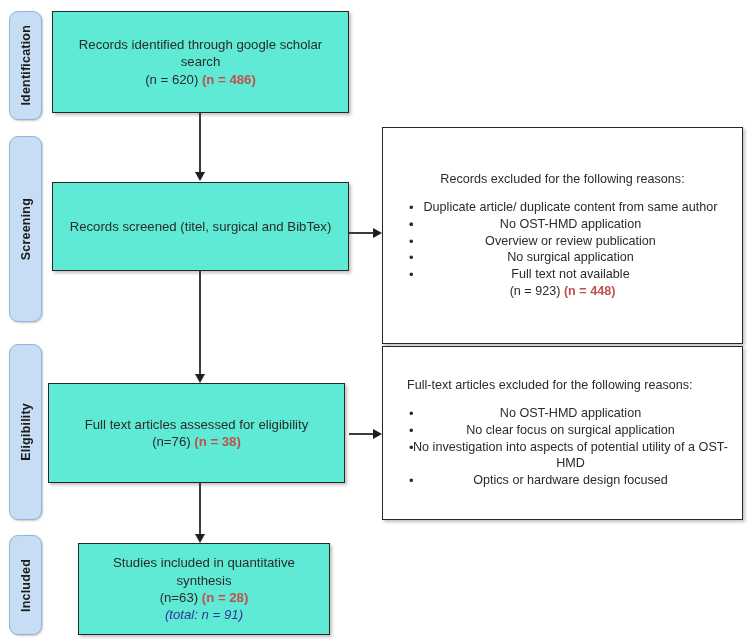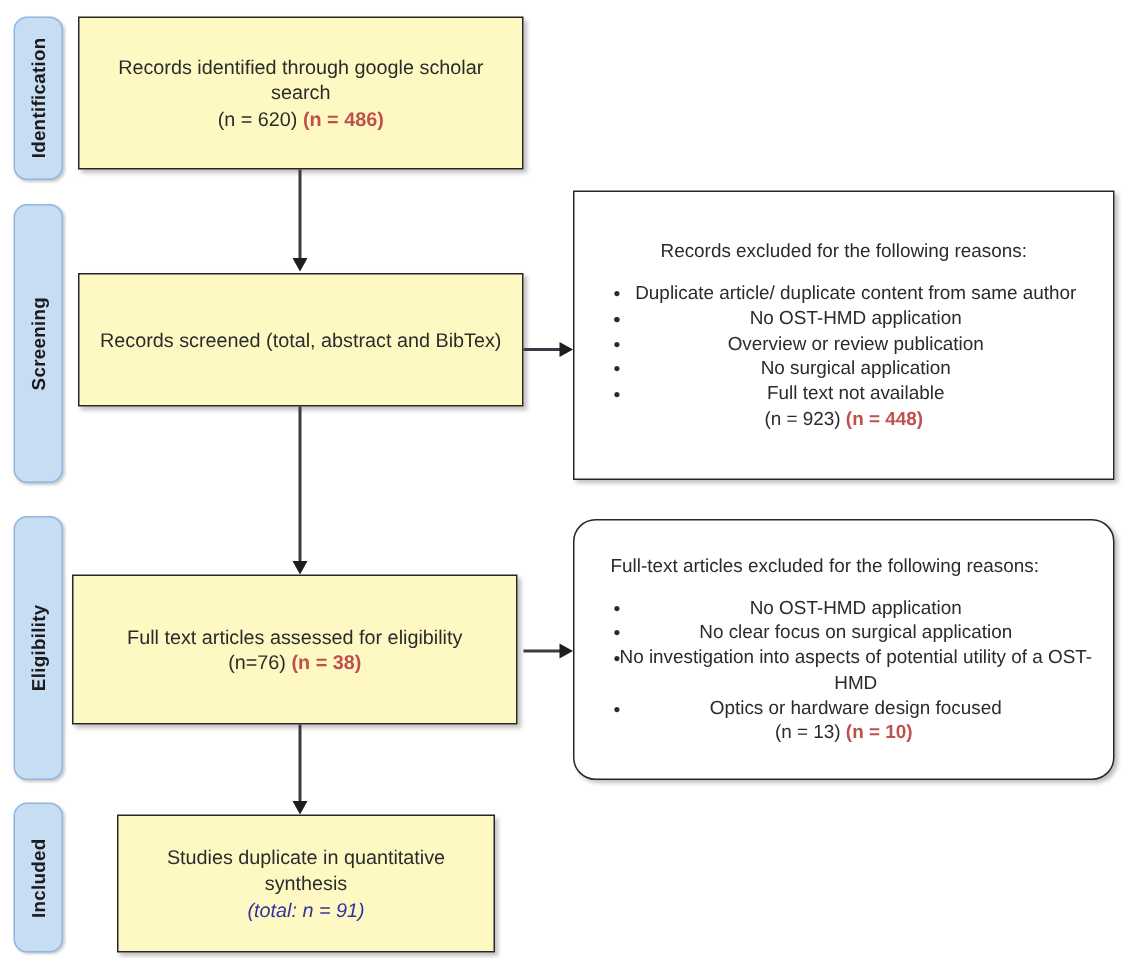--- a/index.html
+++ b/index.html
@@ -35,21 +35,21 @@
     font-size: 12.5px;
     font-weight: bold;
     color: #1b1b1b;
     letter-spacing: 0.2px;
     white-space: nowrap;
   }
 
   
   .box {
     position: absolute;
-    background: #fef9c3;
+    background: #5eead4;
     border: 1.6px solid #26262b;
     box-shadow: 2px 2px 3px rgba(0,0,0,0.25);
     box-sizing: border-box;
     display: flex;
     flex-direction: column;
     align-items: center;
     justify-content: center;
     text-align: center;
     color: #2b2b2b;
     font-size: 13.2px;
@@ -149,27 +149,27 @@
     <span class="ln">
       <span>(n = 620)</span>
       <span class="red">(n = 486)</span>
     </span>
   </div>
 
   <div class="vline" style="left:199px; top:113px; height:60px;"></div>
   <div class="arrow-down" style="left:194.5px; top:172px;"></div>
 
   <div class="box" style="left:52px; top:182px; width:297px; height:89px;">
-    <span class="ln">Records screened (total, abstract and BibTex)</span>
+    <span class="ln">Records screened (titel, surgical and BibTex)</span>
   </div>
 
   <div class="hline" style="left:349px; top:232px; width:25px;"></div>
   <div class="arrow-right" style="left:373px; top:227.5px;"></div>
 
-  <div class="exbox" style="left:382px; top:127px; width:361px; height:193px;">
+  <div class="exbox" style="left:382px; top:127px; width:361px; height:217px;">
     <div class="ex-title">Records excluded for the following reasons:</div>
     <div class="ex-list">
       <div class="ex-item">
         <span class="bullet">•</span>
         <span>Duplicate article/ duplicate content from same author</span>
       </div>
       <div class="ex-item">
         <span class="bullet">•</span>
       </div>
       <div class="ex-item">
@@ -202,48 +202,48 @@
     <span class="ln">Full text articles assessed for eligibility</span>
     <span class="ln">
       <span>(n=76)</span>
       <span class="red">(n = 38)</span>
     </span>
   </div>
 
   <div class="hline" style="left:349px; top:433px; width:25px;"></div>
   <div class="arrow-right" style="left:373px; top:428.5px;"></div>
 
-  <div class="exbox" style="left:382px; top:346px; width:361px; height:174px;border-radius:15px;">
+  <div class="exbox" style="left:382px; top:346px; width:361px; height:174px;">
     <div class="ex-title" style="text-align:left; padding-left:24px;">Full-text articles excluded for the following reasons:</div>
     <div class="ex-list">
       <div class="ex-item">
         <span class="bullet">•</span>
         <span>No OST-HMD application</span>
       </div>
       <div class="ex-item">
         <span class="bullet">•</span>
         <span>No clear focus on surgical application</span>
       </div>
       <div class="ex-item">
         <span class="bullet">•</span>
         <span>No investigation into aspects of potential utility of a OST-HMD</span>
       </div>
       <div class="ex-item">
         <span class="bullet">•</span>
         <span>Optics or hardware design focused</span>
       </div>
     </div>
-    <div class="ex-count">
-      <span>(n = 13)</span>
-      <span class="red">(n = 10)</span>
-    </div>
   </div>
 
   <div class="vline" style="left:199px; top:483px; height:52px;"></div>
   <div class="arrow-down" style="left:194.5px; top:534px;"></div>
 
   <div class="box" style="left:78px; top:543px; width:252px; height:92px;">
-    <span class="ln">Studies duplicate in quantitative</span>
+    <span class="ln">Studies included in quantitative</span>
     <span class="ln">synthesis</span>
+    <span class="ln">
+      <span>(n=63)</span>
+      <span class="red">(n = 28)</span>
+    </span>
     <span class="ln blue">(total: n = 91)</span>
   </div>
 
 </div>
 
 </body></html>

